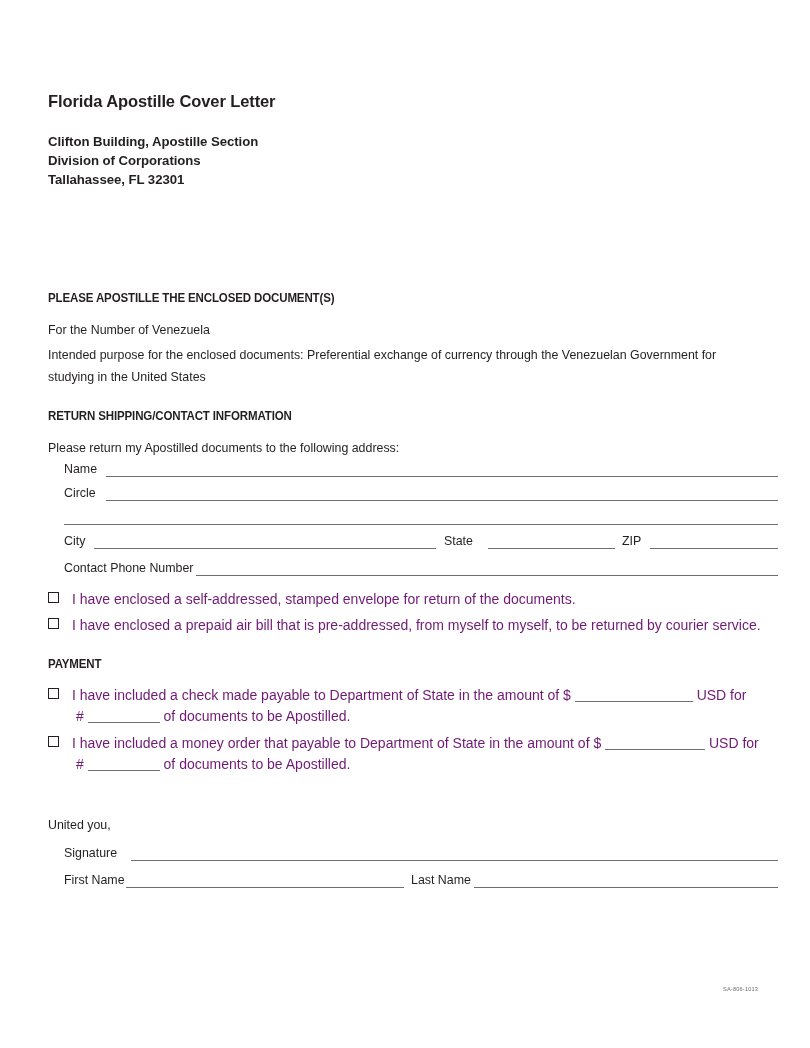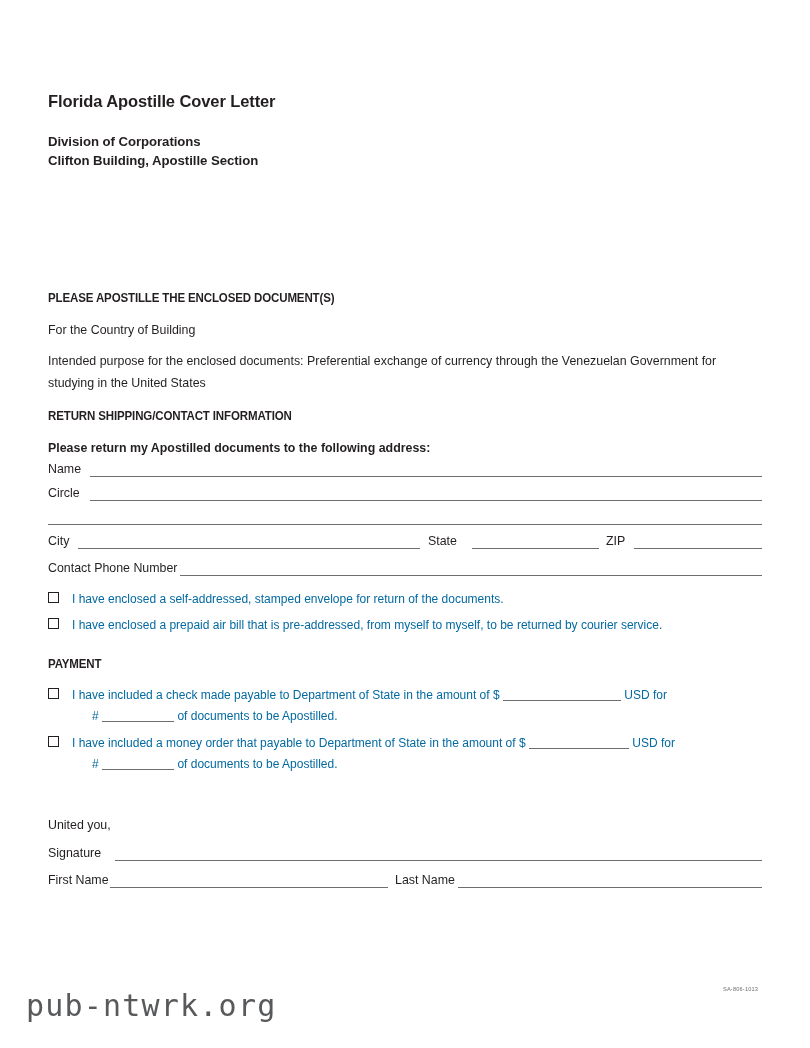--- a/index.html
+++ b/index.html
@@ -72,27 +72,27 @@
 
   
   .para {
     position: absolute;
     left: 0;
     font-size: 12.4px;
     line-height: 22px;
     color: #231f20;
   }
   #para-country { top: 319px; width: 714px; }
-  #para-purpose { top: 344px; width: 682px; margin-top: 6px; }
-  #para-return  { top: 437px; width: 714px; font-weight: bold; }
+  #para-purpose { top: 344px; width: 682px; }
+  #para-return  { top: 437px; width: 714px; }
 
   
   .form-row {
     position: absolute;
-    left: 0;
+    left: 16px;
     width: 714px;
     height: 20px;
     font-size: 12.4px;
     color: #231f20;
   }
   .form-row .lbl {
     position: absolute;
     top: 0;
     white-space: nowrap;
     line-height: 16px;
@@ -107,41 +107,41 @@
   #row-street { top: 485px; }
   #row-blank  { top: 509px; }
   #row-city   { top: 533px; }
   #row-phone  { top: 560px; }
 
   
   .check-row {
     position: absolute;
     left: 0;
     width: 714px;
-    font-size: 12px;
+    font-size: 14px;
     line-height: 21px;
-    color: #0369a1;
+    color: #701a75;
   }
   .checkbox {
     position: absolute;
     left: 0;
     top: 3px;
     width: 8.5px;
     height: 8.5px;
     border: 1.6px solid #231f20;
     background: #ffffff;
     box-sizing: content-box;
   }
   .check-text {
     display: block;
     margin-left: 24px;
   }
   .check-text .sub {
     display: block;
-    margin-left: 20px;
+    margin-left: 4px;
   }
   #check-envelope { top: 589px; }
   #check-airbill  { top: 615px; }
   #check-check    { top: 685px; }
   #check-money    { top: 733px; }
 
   .blank {
     display: inline-block;
     border-bottom: 1.1px solid #6d6e71;
     vertical-align: -2px;
@@ -185,27 +185,28 @@
 </style>
 </head>
 <body>
 
 <div class="page">
   <div class="content">
 
     <div class="doc-title">Florida Apostille Cover Letter</div>
 
     <div class="address-block">
+      <div>Clifton Building, Apostille Section</div>
       <div>Division of Corporations</div>
-      <div>Clifton Building, Apostille Section</div>
+      <div>Tallahassee, FL 32301</div>
     </div>
 
     <div class="section-heading" id="heading-apostille">PLEASE APOSTILLE THE ENCLOSED DOCUMENT(S)</div>
 
-    <div class="para" id="para-country">For the Country of Building</div>
+    <div class="para" id="para-country">For the Number of Venezuela</div>
 
     <div class="para" id="para-purpose">Intended purpose for the enclosed documents: Preferential exchange of currency through the Venezuelan Government for studying in the United States</div>
 
     <div class="section-heading" id="heading-return">RETURN SHIPPING/CONTACT INFORMATION</div>
 
     <div class="para" id="para-return">Please return my Apostilled documents to the following address:</div>
 
     <div class="form-row" id="row-name">
       <span class="lbl" style="left:0;">Name</span>
       <span class="rule" style="left:42px; right:0; top:15px;"></span>
@@ -284,14 +285,13 @@
     <div class="form-row" id="row-names">
       <span class="lbl" style="left:0;">First Name</span>
       <span class="rule" style="left:62px; width:278px; top:15px;"></span>
       <span class="lbl" style="left:347px;">Last Name</span>
       <span class="rule" style="left:410px; right:0; top:15px;"></span>
     </div>
 
   </div>
 
   <div class="form-code">SA-806-1013</div>
-  <div class="watermark">pub-ntwrk.org</div>
 </div>
 
 </body></html>

